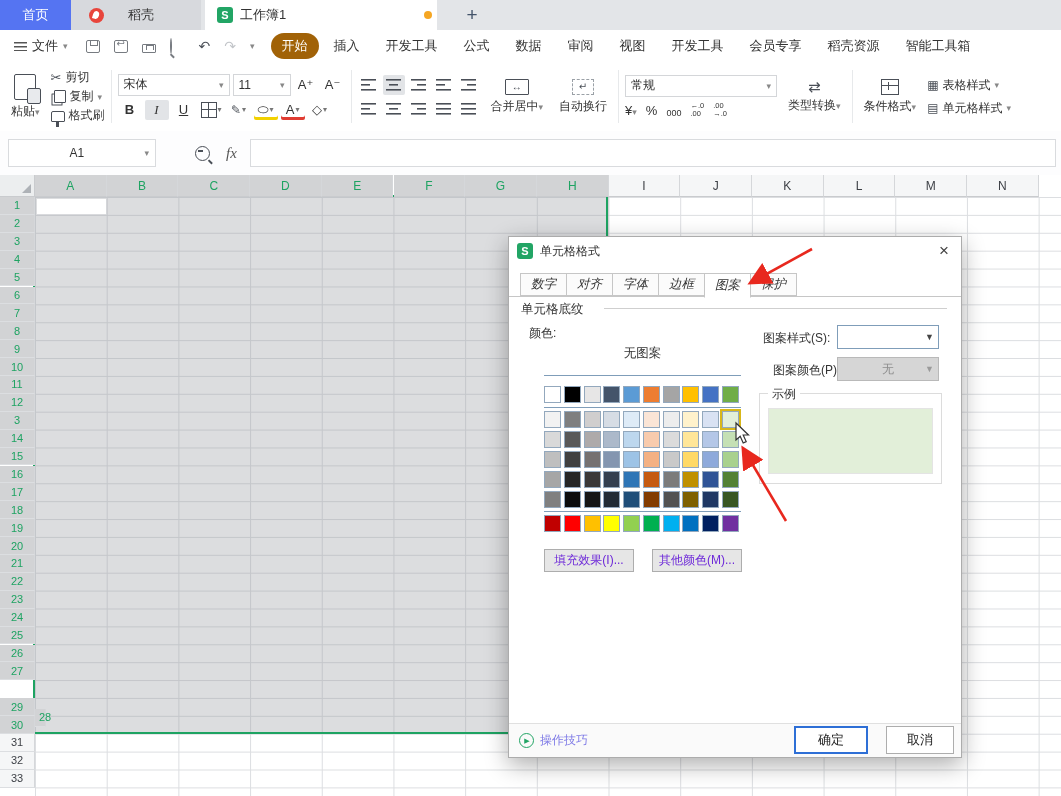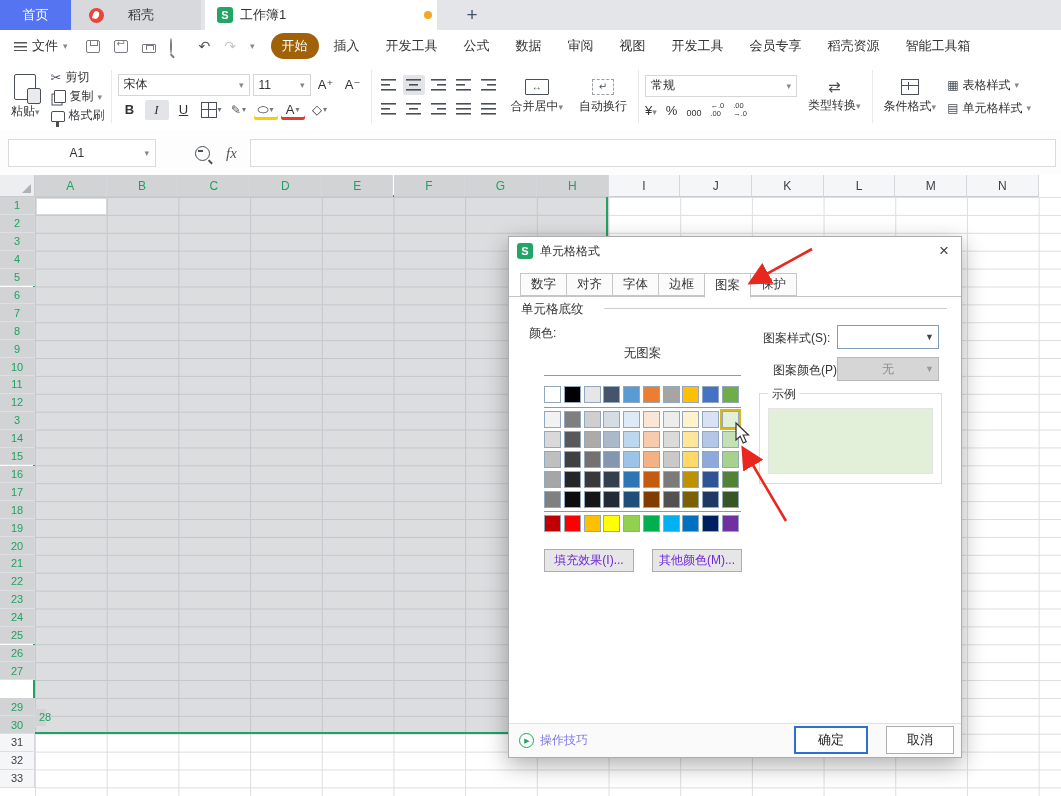--- a/index.html
+++ b/index.html
@@ -119,21 +119,21 @@
   .active-cell{position:absolute;left:36.5px;top:23.5px;width:69px;height:15.5px;background:#fff;}
   .sel-border{position:absolute;left:33px;top:20px;width:575px;height:539px;border:2.4px solid #1ea362;box-sizing:border-box;pointer-events:none;}
   
   .dlg{position:absolute;left:508px;top:236px;width:454px;height:522px;background:#fff;border:1px solid #acacac;
        box-sizing:border-box;box-shadow:0 7px 22px rgba(0,0,0,.32);font-size:12px;color:#333;}
   .dlg-title{position:absolute;left:0;top:0;right:0;height:28px;display:flex;align-items:center;gap:7px;padding-left:8px;}
   .dlg-close{position:absolute;right:6px;top:4px;width:22px;height:20px;display:flex;align-items:center;justify-content:center;
              font-size:17px;color:#444;}
   #dlg-tabs{position:absolute;left:11px;top:36px;height:24px;display:flex;}
   .dlg-tab{width:47px;height:23px;border:1px solid #c6c6c6;background:#fbfbfb;display:flex;align-items:center;justify-content:center;
-           box-sizing:border-box;margin-right:-1px;position:relative;z-index:1;font-size:12.5px;}
+           box-sizing:border-box;margin-right:-1px;position:relative;z-index:1;font-size:12.5px;font-style:italic;}
   .dlg-tab.active{background:#fff;z-index:3;height:25px;border-bottom:1px solid #fff;}
   .tabline{position:absolute;left:0;right:0;top:59px;height:1px;background:#c6c6c6;z-index:2;}
   .sec-label{position:absolute;left:12px;top:64px;font-size:12.5px;}
   .sec-line{position:absolute;left:95px;right:14px;top:71px;height:1px;background:#cfcfcf;}
   .color-label{position:absolute;left:20px;top:88px;}
   .nopattern{position:absolute;left:35px;top:108px;width:197px;text-align:center;font-size:12.5px;}
   .np-line{position:absolute;left:35px;top:138px;width:197px;height:1px;background:#7f9db9;}
   #palette{position:absolute;left:35px;top:149px;width:198px;height:151px;}
   .swatch{position:absolute;width:17px;height:17px;border:1px solid #93a8bd;box-sizing:border-box;}
   .swatch.hl{outline:2px solid #d8b719;outline-offset:0px;}
@@ -229,21 +229,21 @@
       <div class="srow">
           <span class="brushi"></span>
           <span>格式刷</span>
         </div>
     </div>
   </div>
   <div class="tsep"></div>
   <div class="tgroup">
     <div class="vstack" style="gap:4px;">
       <div class="fmtrow">
-        <div class="combo" style="width:132px;">
+        <div class="combo" style="width:112px;">
             <span>宋体</span>
             <span class="chev">▾</span>
           </div>
         <div class="combo" style="width:58px;">
             <span>11</span>
             <span class="chev">▾</span>
           </div>
         <span class="fbtn">A⁺</span>
         <span class="fbtn">A⁻</span>
       </div>

